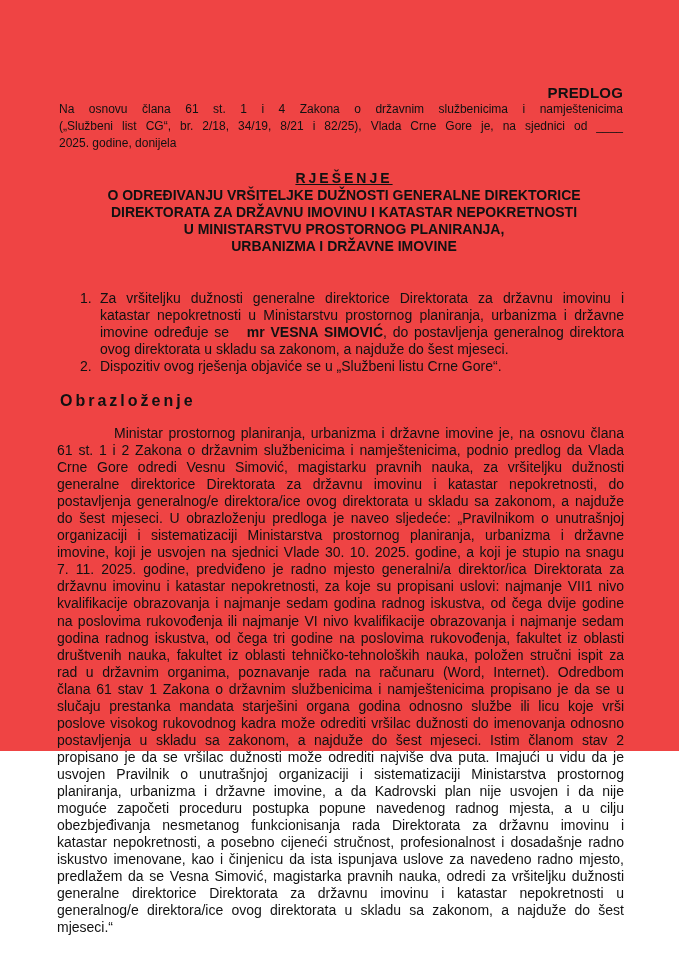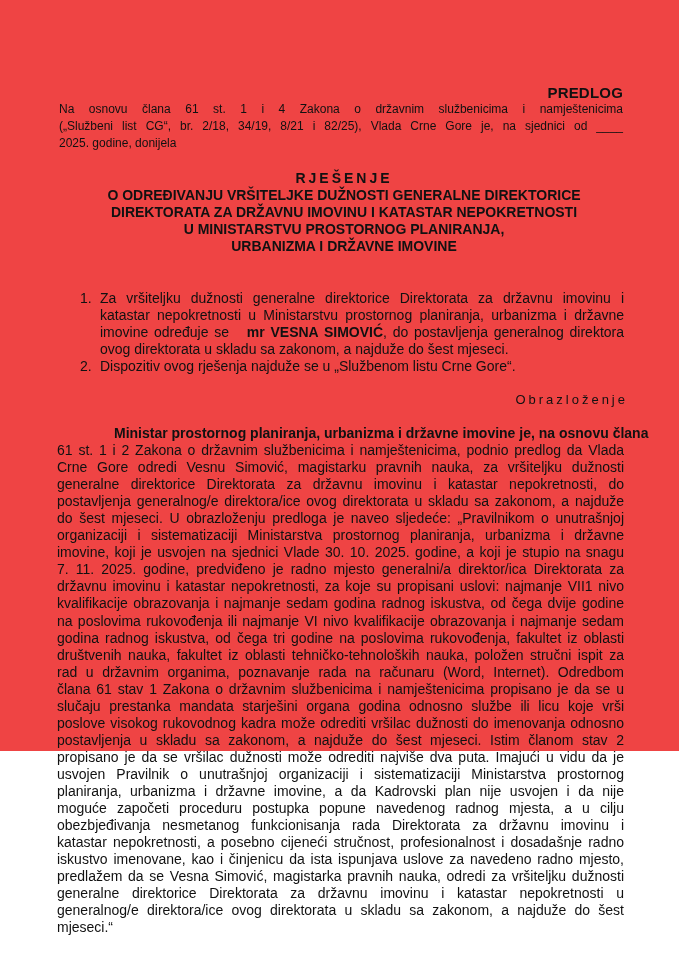--- a/index.html
+++ b/index.html
@@ -4,30 +4,30 @@
 <style>
   html, body { margin: 0; padding: 0; background: #ffffff; }
   body { width: 679px; height: 960px; overflow: hidden; position: relative;
          font-family: "Liberation Sans", sans-serif; color: #111111; }
   .page { position: absolute; left: 0; top: 0; width: 679px; height: 751px; background: #ef4444; }
   .predlog { position: absolute; top: 84px; right: 56px; font-weight: bold; font-size: 15px; letter-spacing: 0.2px; }
   .intro { position: absolute; left: 59px; top: 101px; width: 564px; font-size: 12px; line-height: 17px; text-align: justify; }
   .intro .line { display: block; text-align: justify; text-align-last: justify; white-space: nowrap; }
   .intro .line.last { text-align-last: left; }
   .title-block { position: absolute; left: 60px; top: 170px; width: 568px; text-align: center; font-weight: bold; font-size: 14px; line-height: 17px; }
-  .title-block .spaced { letter-spacing: 3px; }
+  .title-block .spaced { letter-spacing: 3px; text-decoration: underline; }
   .list { position: absolute; left: 80px; top: 290px; width: 544px; font-size: 14px; line-height: 17px; margin: 0; padding: 0; list-style: none; }
   .list li { position: relative; padding-left: 20px; }
   .list .num { position: absolute; left: 0; top: 0; }
   .list .line { display: block; text-align: justify; text-align-last: justify; white-space: nowrap; }
   .list .line.last { text-align-last: left; }
-  .obraz-title { position: absolute; left: 60px; top: 392px; width: 568px; text-align: right; font-weight: normal; font-size: 13px; letter-spacing: 3px; }
+  .obraz-title { position: absolute; left: 60px; top: 392px; width: 568px; text-align: left; font-weight: bold; font-size: 16px; letter-spacing: 3px; }
   .body-text { position: absolute; left: 57px; top: 425px; width: 567px; font-size: 14px; line-height: 17.05px; }
   .body-text .line { display: block; text-align: justify; text-align-last: justify; white-space: nowrap; }
-  .body-text .line.first { padding-left: 57px; font-weight: bold; }
+  .body-text .line.first { padding-left: 57px; }
   .body-text .line.last { text-align-last: left; }
   b { font-weight: bold; padding-left: 12px; }
 </style>
 </head>
 <body>
 
 <div class="page">
 
   <div class="predlog">PREDLOG</div>
 
@@ -48,21 +48,21 @@
   <ol class="list">
     <li>
       <span class="num">1.</span>
       <span class="line">Za vršiteljku dužnosti generalne direktorice Direktorata za državnu imovinu i</span>
       <span class="line">katastar nepokretnosti u Ministarstvu prostornog planiranja, urbanizma i državne</span>
       <span class="line"><span>imovine određuje se </span><b>mr VESNA SIMOVIĆ</b><span>, do postavljenja generalnog direktora</span></span>
       <span class="line last">ovog direktorata u skladu sa zakonom, a najduže do šest mjeseci.</span>
     </li>
     <li>
       <span class="num">2.</span>
-      <span class="line last">Dispozitiv ovog rješenja najduže se u „Službenom listu Crne Gore“.</span>
+      <span class="line last">Dispozitiv ovog rješenja objaviće se u „Službeni listu Crne Gore“.</span>
     </li>
   </ol>
 
   <div class="obraz-title">Obrazloženje</div>
 
   <div class="body-text">
     <span class="line first">Ministar prostornog planiranja, urbanizma i državne imovine je, na osnovu člana</span>
     <span class="line">61 st. 1 i 2 Zakona o državnim službenicima i namještenicima, podnio predlog da Vlada</span>
     <span class="line">Crne Gore odredi Vesnu Simović, magistarku pravnih nauka, za vršiteljku dužnosti</span>
     <span class="line">generalne direktorice Direktorata za državnu imovinu i katastar nepokretnosti, do</span>

